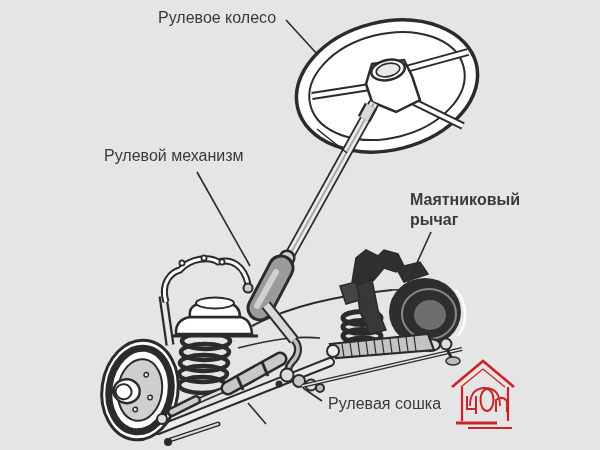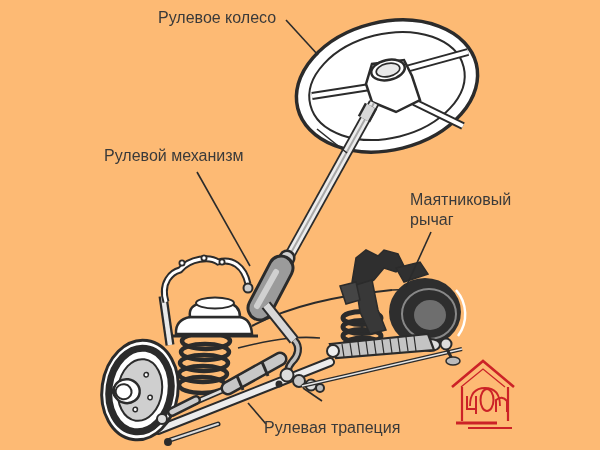--- a/index.html
+++ b/index.html
@@ -1,25 +1,25 @@
 <!DOCTYPE html>
 <html><head>
 <meta charset="utf-8">
 <style>
   html,body{margin:0;padding:0;background:#fff;}
   .stage{
-    position:relative;width:600px;height:450px;background:#fdba74;overflow:hidden;
+    position:relative;width:600px;height:450px;background:#e5e5e5;overflow:hidden;
     font-family:"Liberation Sans", sans-serif;
   }
   .stage svg{position:absolute;left:0;top:0;}
   .diagram-label{
     position:absolute;font-size:16px;color:#3a3a3a;line-height:1.25;
     white-space:nowrap;
   }
-  .diagram-label.wrap{white-space:normal;width:112px;}
+  .diagram-label.wrap{white-space:normal;width:112px;font-weight:bold;}
   .watermark-text{
     position:absolute;left:464px;top:419px;
     font-size:22px;font-weight:bold;color:#cc2227;letter-spacing:-0.5px;
   }
 </style>
 </head>
 <body>
 
 <div class="stage">
 
@@ -210,17 +210,17 @@
     </g>
   </svg>
 
   <div class="diagram-label" style="left:158px;top:8px;">Рулевое колесо</div>
 
 
   <div class="diagram-label" style="left:104px;top:146px;text-align:center;">Рулевой механизм</div>
 
   <div class="diagram-label wrap" style="left:410px;top:190px;">Маятниковый рычаг</div>
 
-
-  <div class="diagram-label" style="left:264px;top:418px;">Рулевая трапеция</div>
+  <div class="diagram-label" style="left:328px;top:394px;">Рулевая сошка</div>
+
 
 
 </div>
 
 </body></html>

